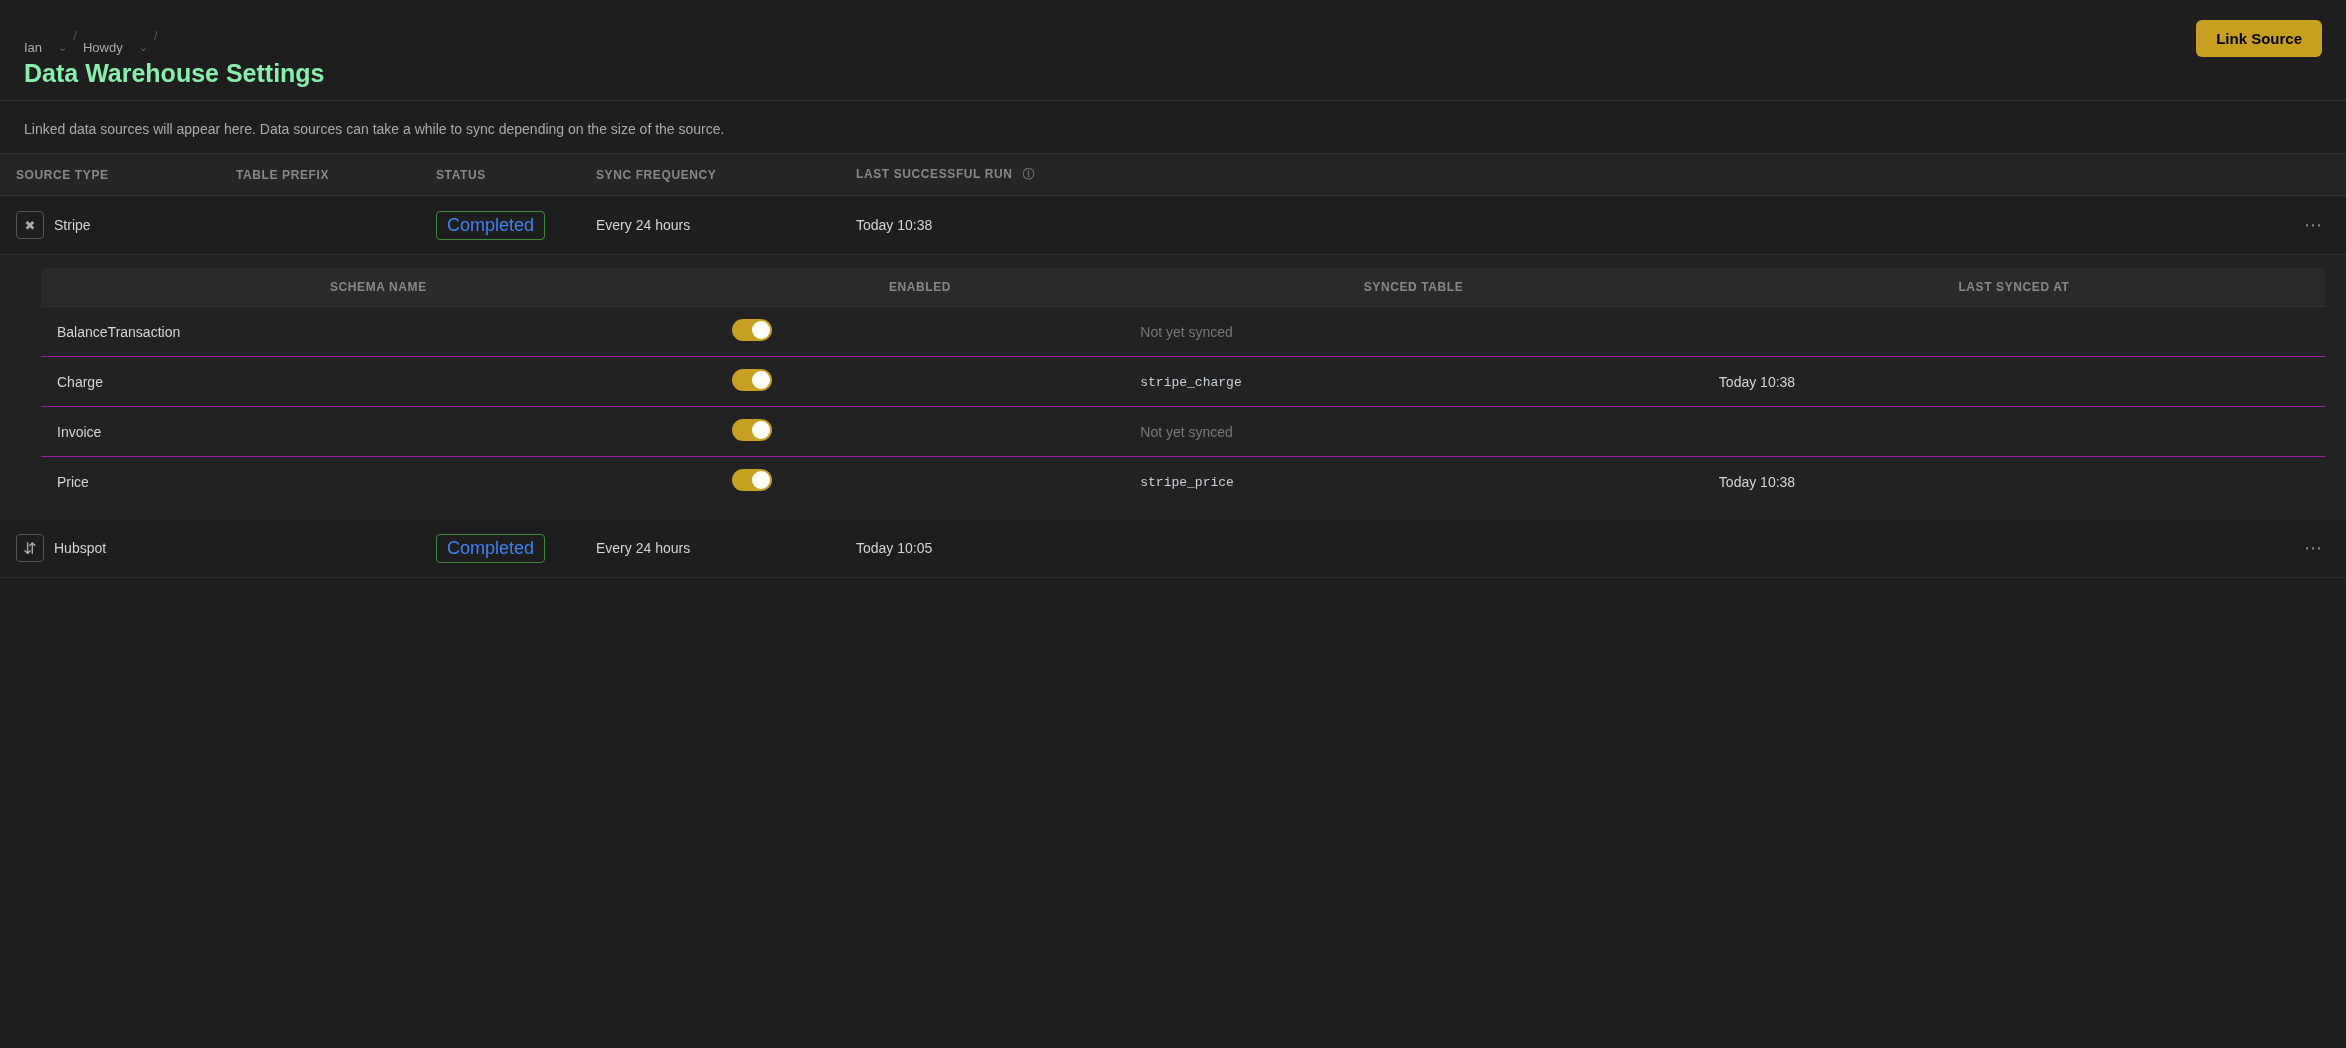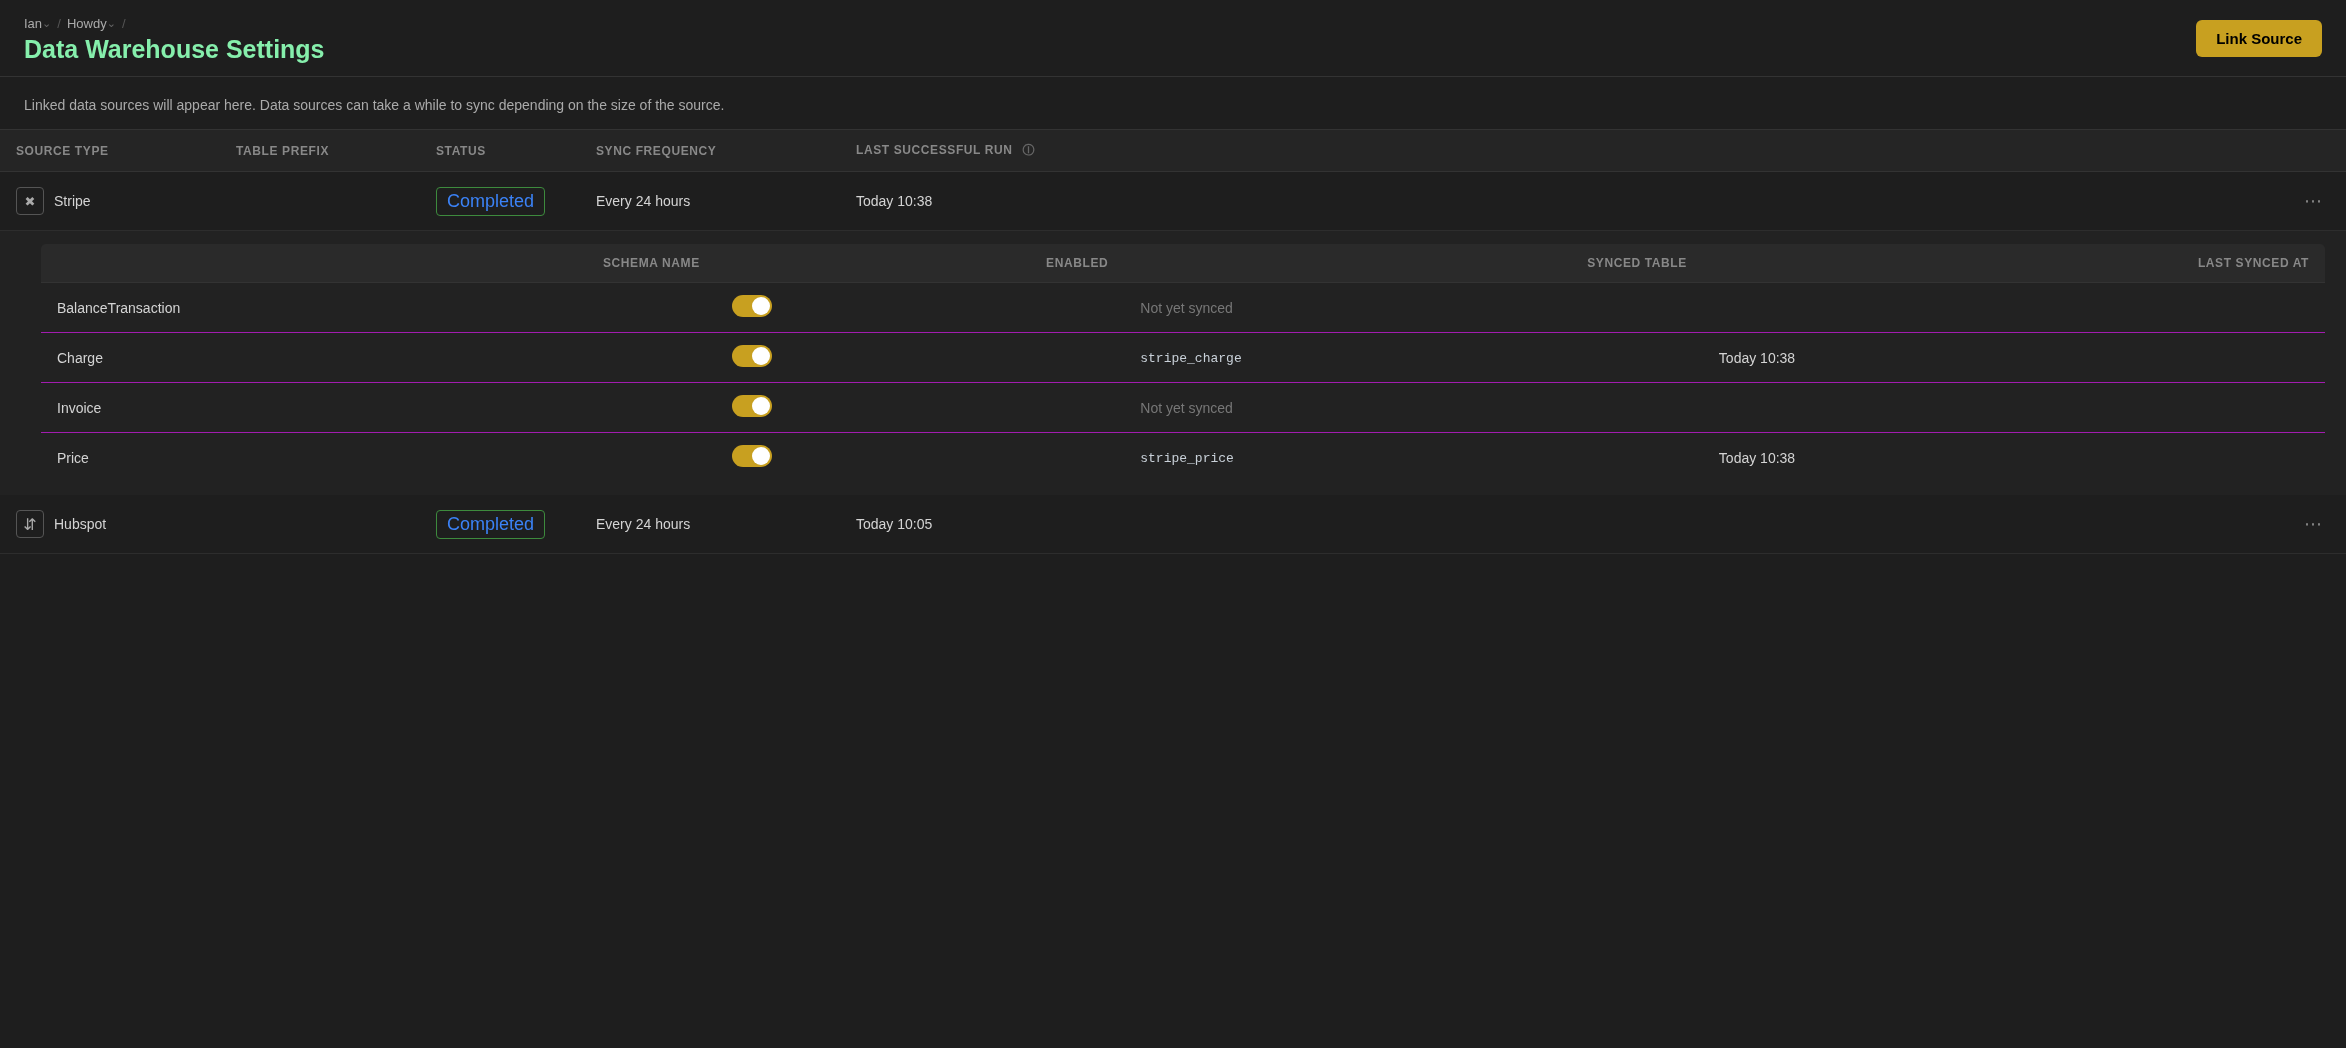--- a/index.html
+++ b/index.html
@@ -21,23 +21,24 @@
       display: flex;
       align-items: center;
       gap: 6px;
       color: #888;
       font-size: 13px;
       margin-bottom: 4px;
     }
     .breadcrumb-item {
       display: flex;
       align-items: center;
-      gap: 0;
+      gap: 16px;
       cursor: pointer;
       color: #aaa;
+      margin-top: 24px;
     }
     .breadcrumb-chevron { font-size: 11px; color: #666; }
     .breadcrumb-separator { color: #555; }
     .page-title {
       font-size: 25px;
       font-weight: 700;
       color: #86efac;
       margin-top: 2px;
     }
     .link-source-btn {
@@ -142,21 +143,21 @@
       border: 1px solid #333;
       border-radius: 6px;
       overflow: hidden;
     }
     .inner-table thead tr {
       background-color: #2a2a2a;
       border-bottom: 1px solid #333;
     }
     .inner-table thead th {
       padding: 12px 16px;
-      text-align: right;
+      text-align: center;
       font-size: 12px;
       font-weight: 700;
       color: #888;
       letter-spacing: 0.05em;
       text-transform: uppercase;
     }
     .inner-table tbody tr {
       border-bottom: 1px solid #a21caf;
     }
     .inner-table tbody tr:last-child {

